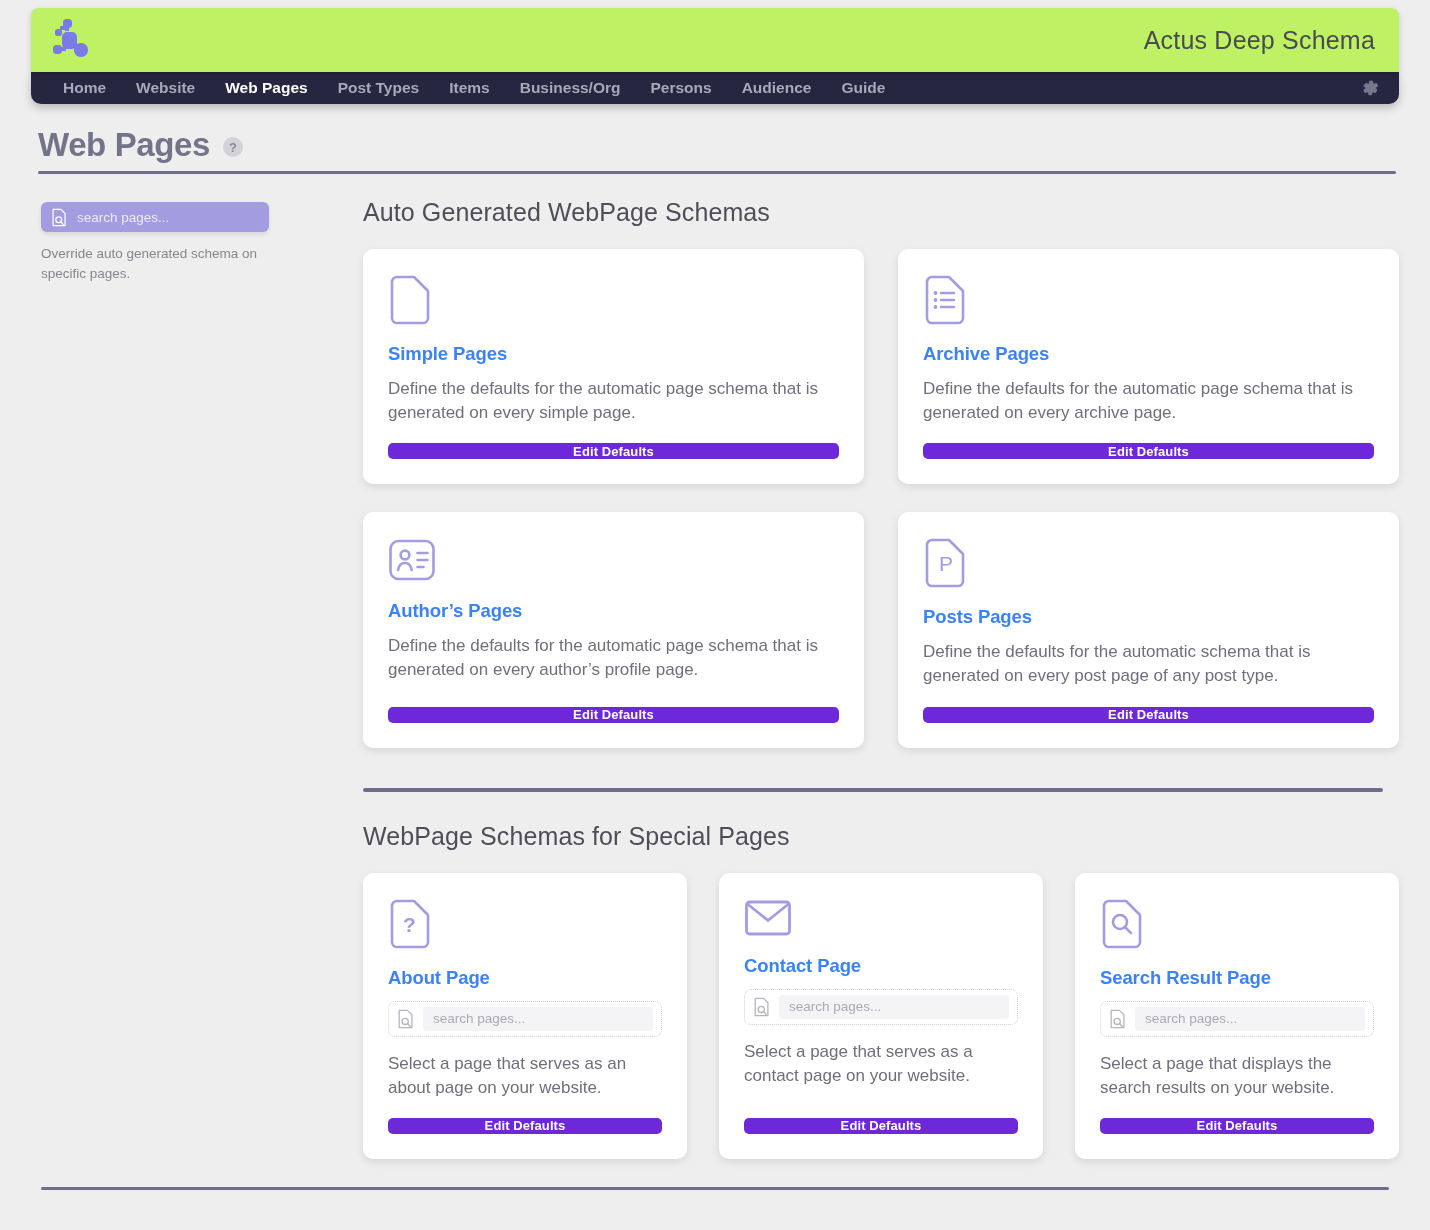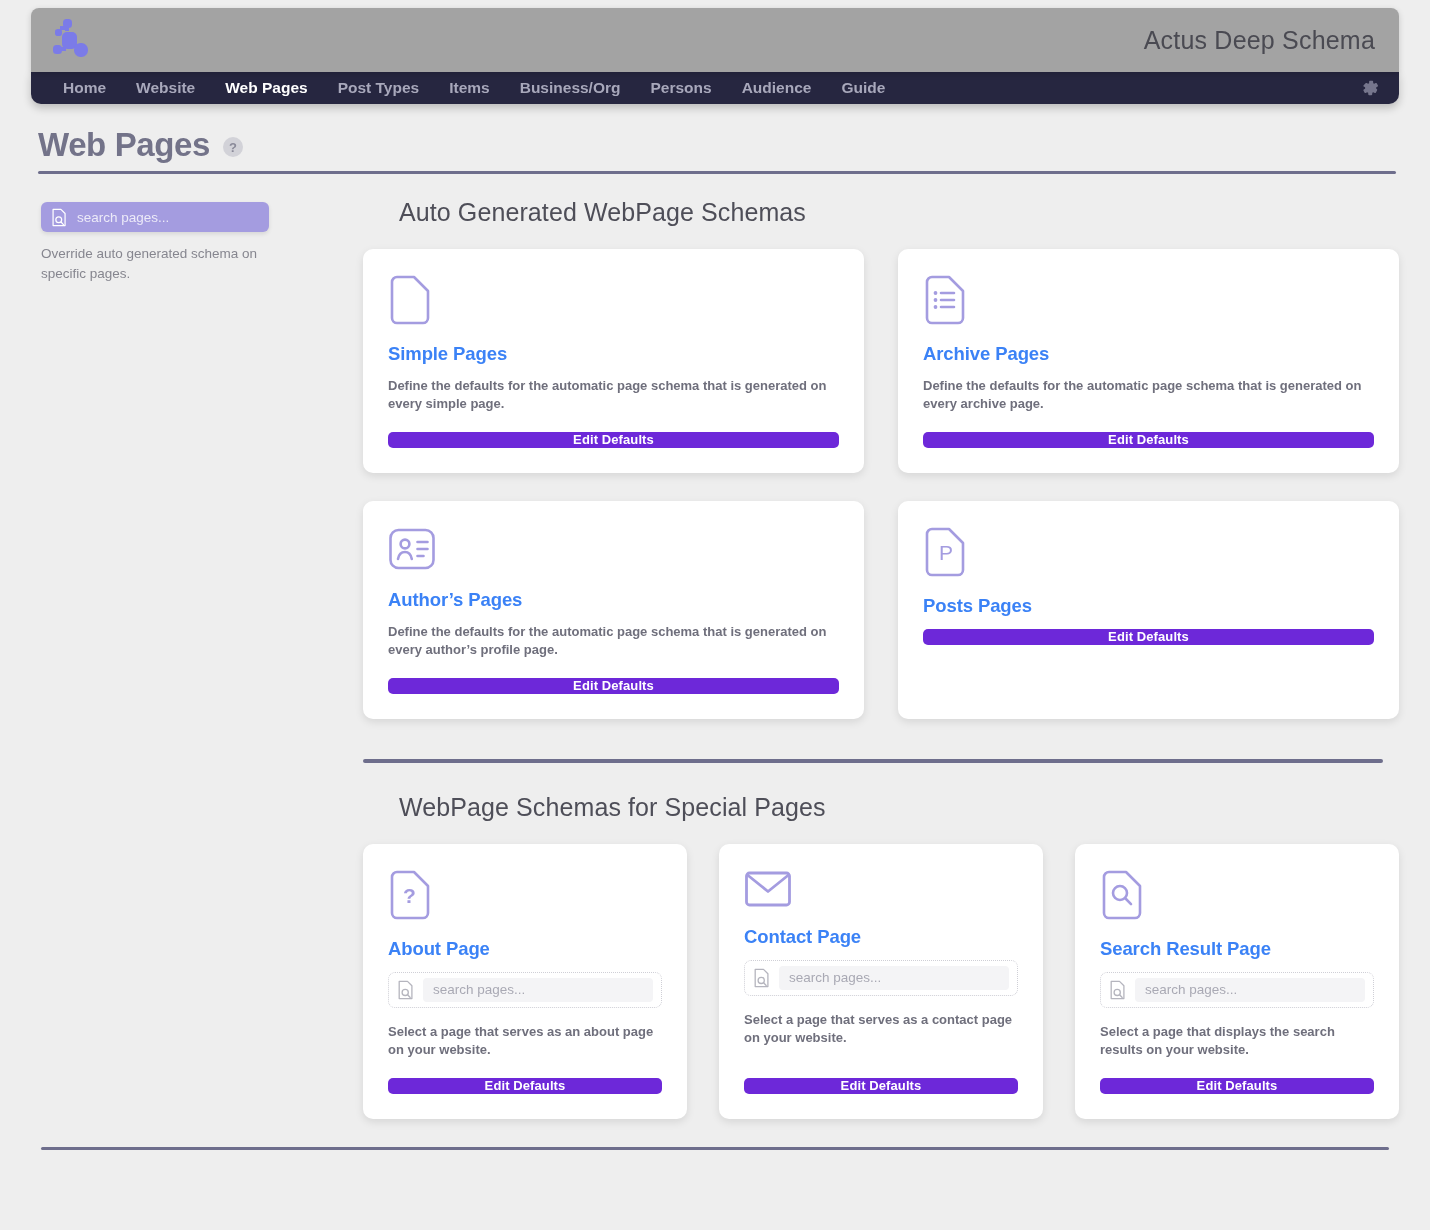--- a/index.html
+++ b/index.html
@@ -13,21 +13,21 @@
   }
 
   
   .header-wrap {
     position: relative;
     width: 1368px;
     margin: 8px auto 0 auto;
   }
   .header-bar {
     height: 64px;
-    background: #a3a3a3;
+    background: #bef264;
     border-radius: 8px 8px 0 0;
     display: flex;
     align-items: center;
     justify-content: space-between;
     padding: 0 24px 0 14px;
     box-shadow: 0 2px 6px rgba(0,0,0,0.16);
     position: relative;
     z-index: 2;
   }
   .brand-logo { width: 56px; height: 50px; display: block; }
@@ -125,21 +125,20 @@
   }
 
   .content { flex: 1; padding-top: 24px; padding-right: 16px; }
 
   .section-title {
     font-size: 25px;
     color: #4e4e58;
     font-weight: 400;
     letter-spacing: 0.1px;
     margin-bottom: 22px;
-    margin-left: 36px;
   }
 
   
   .grid-2 {
     display: grid;
     grid-template-columns: 1fr 1fr;
     gap: 28px 34px;
   }
   .grid-3 {
     display: grid;
@@ -157,26 +156,25 @@
   .card-icon { margin-bottom: 18px; }
   .card-icon svg { display: block; }
   .card-title {
     font-size: 18.5px;
     font-weight: bold;
     color: #3b82f6;
     margin-bottom: 12px;
     letter-spacing: -0.1px;
   }
   .card-desc {
-    font-size: 13px;
+    font-size: 17px;
     color: #6f6f7c;
     line-height: 1.42;
     margin-bottom: 18px;
     flex: 1;
-    font-weight: bold;
   }
   .btn-edit {
     width: 100%;
     height: 16px;
     background: #6d28d9;
     border: none;
     border-radius: 5px;
     color: #ffffff;
     font-size: 13px;
     font-weight: bold;
@@ -344,20 +342,21 @@
           <button class="btn-edit">Edit Defaults</button>
         </div>
         <div class="card">
           <div class="card-icon">
             <svg viewBox="0 0 44 50" width="44" height="50" fill="none" stroke="#a49ce0" stroke-width="2.6" stroke-linejoin="round">
       <path d="M4 7a5 5 0 0 1 5-5h17l14 14v27a5 5 0 0 1-5 5H9a5 5 0 0 1-5-5z"></path>
       <text x="16" y="33" font-family="Liberation Sans, sans-serif" font-size="21" font-weight="400" fill="#a49ce0" stroke="none">P</text>
             </svg>
           </div>
           <div class="card-title">Posts Pages</div>
+          <div class="card-desc">Define the defaults for the automatic schema that is generated on every post page of any post type.</div>
           <button class="btn-edit">Edit Defaults</button>
         </div>
       </div>
 
     <div class="section-divider"></div>
 
     <h2 class="section-title">WebPage Schemas for Special Pages</h2>
 
     <div class="grid-3" id="special-grid">
         <div class="card">

